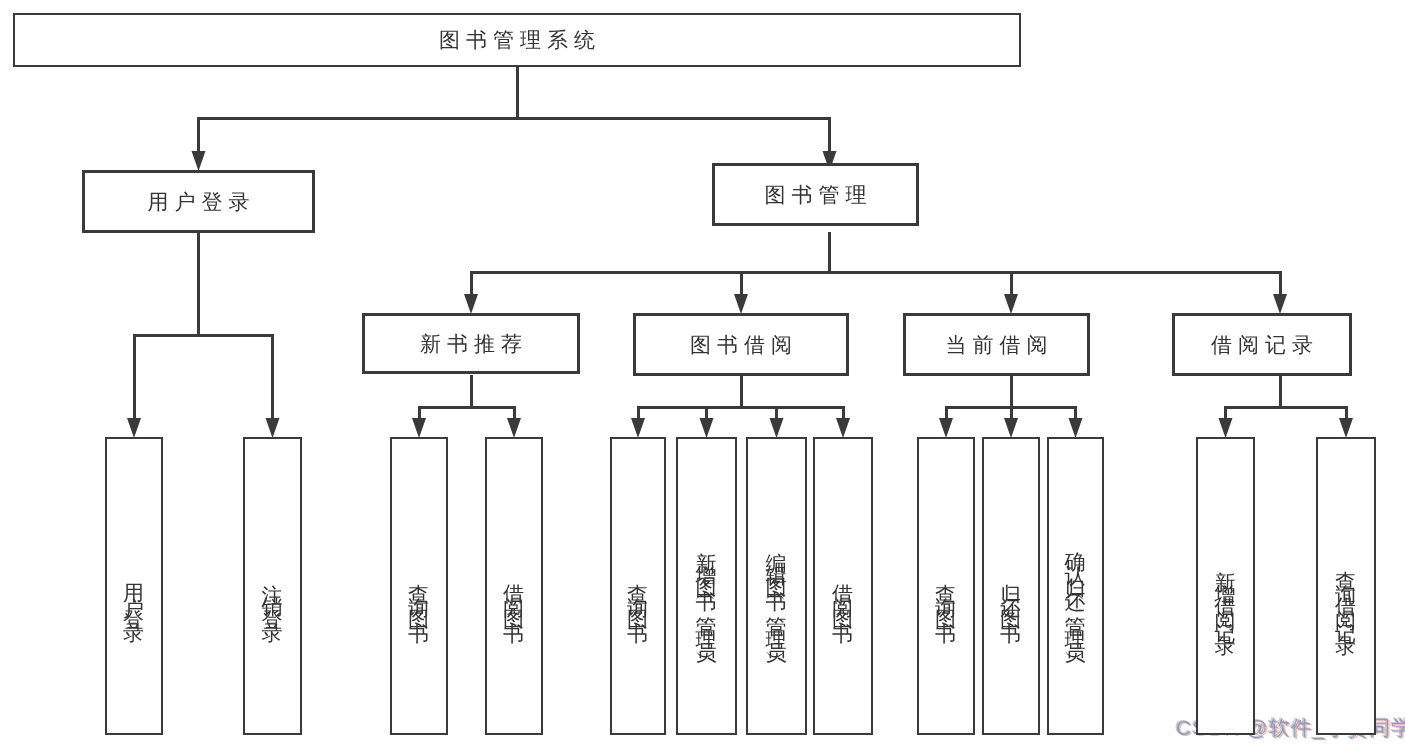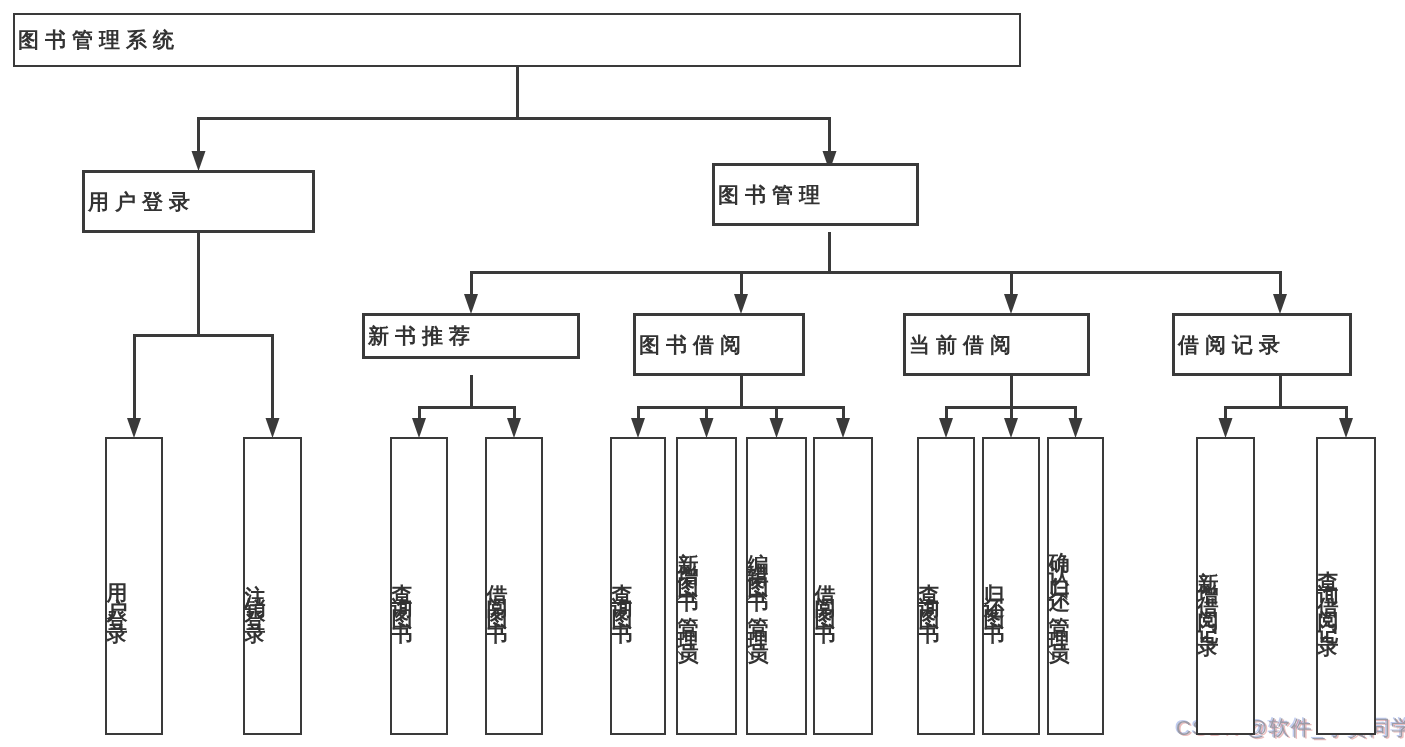--- a/index.html
+++ b/index.html
@@ -31,22 +31,22 @@
     fill: var(--line, #3a3a3a);
     stroke: none;
   }
   .node {
     position: absolute;
     box-sizing: border-box;
     background: #ffffff;
     border: 3px solid var(--line, #3a3a3a);
     display: flex;
     align-items: center;
+    justify-content: center;
     color: var(--text, #333);
-    font-weight: bold;
   }
   .level-1 { border-width: 2px; }
   .level-4 { border-width: 2.5px; }
   .node-label {
     font-size: 21px;
     letter-spacing: 6px;
     white-space: nowrap;
     line-height: 1.2;
     transform: translateX(3px);
   }
@@ -130,24 +130,24 @@
   <div id="watermark">CSDN @软件_小贺同学</div>
 <div class="node level-1" style="left: 13px; top: 13px; width: 1008px; height: 54px;">
       <span class="node-label">图书管理系统</span>
     </div>
     <div class="node level-2" style="left: 82px; top: 170px; width: 233px; height: 63px;">
       <span class="node-label">用户登录</span>
     </div>
     <div class="node level-2" style="left: 712px; top: 163px; width: 207px; height: 63px;">
       <span class="node-label">图书管理</span>
     </div>
-    <div class="node level-3" style="left: 362px; top: 313px; width: 218px; height: 46px;">
+    <div class="node level-3" style="left: 362px; top: 313px; width: 218px; height: 61px;">
       <span class="node-label">新书推荐</span>
     </div>
-    <div class="node level-3" style="left: 633px; top: 313px; width: 172px; height: 63px;">
+    <div class="node level-3" style="left: 633px; top: 313px; width: 216px; height: 63px;">
       <span class="node-label">图书借阅</span>
     </div>
     <div class="node level-3" style="left: 903px; top: 313px; width: 187px; height: 63px;">
       <span class="node-label">当前借阅</span>
     </div>
     <div class="node level-3" style="left: 1172px; top: 313px; width: 180px; height: 63px;">
       <span class="node-label">借阅记录</span>
     </div>
     <div class="node level-4 vertical" style="left: 105px; top: 437px; width: 58px; height: 298px;">
       <span class="node-label">用户登录</span>

